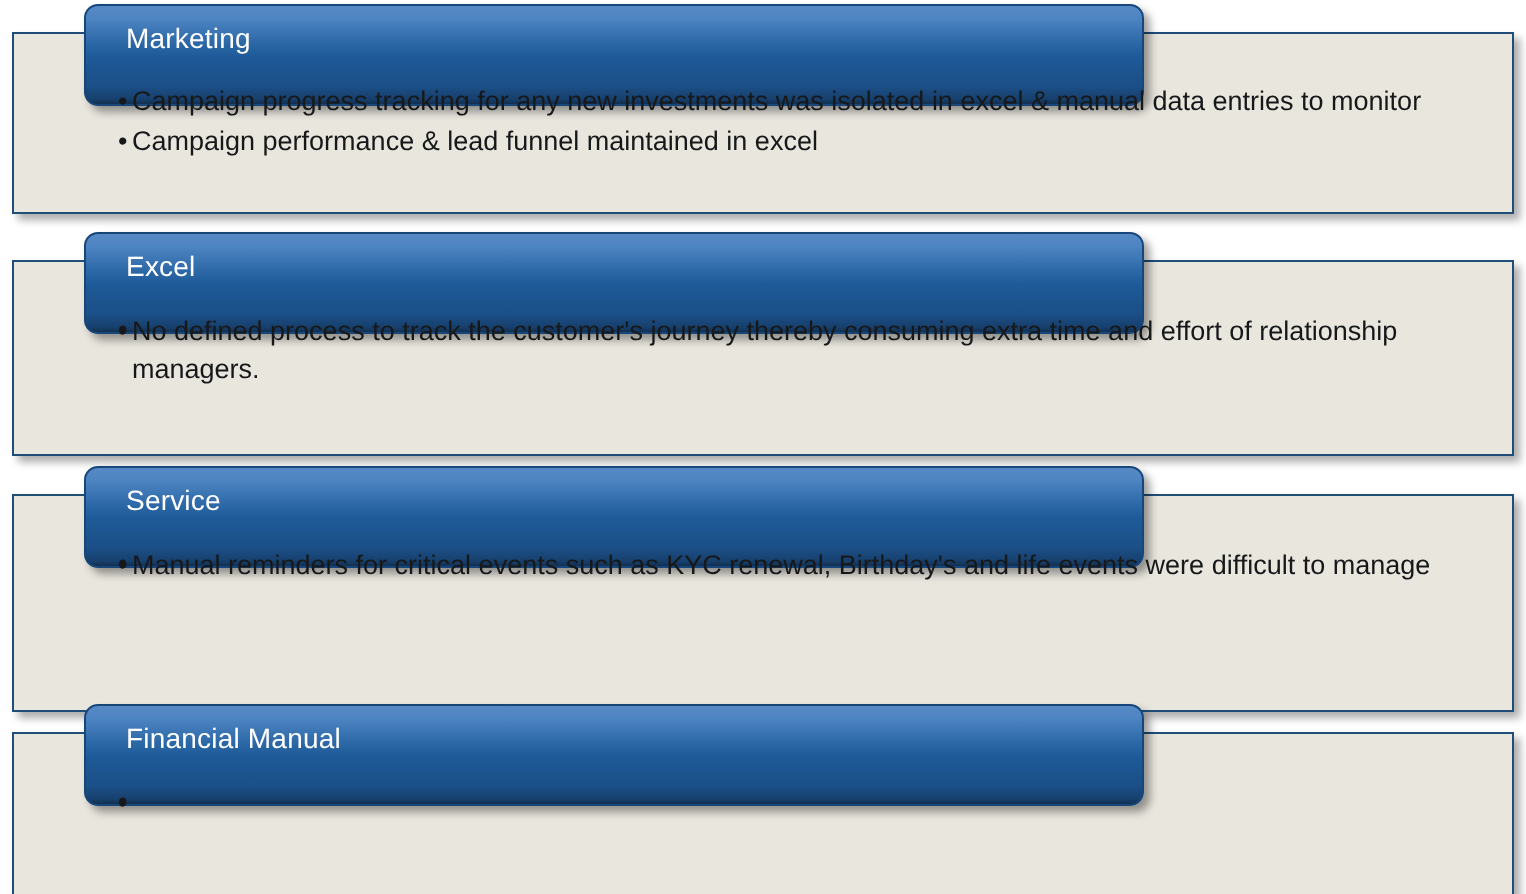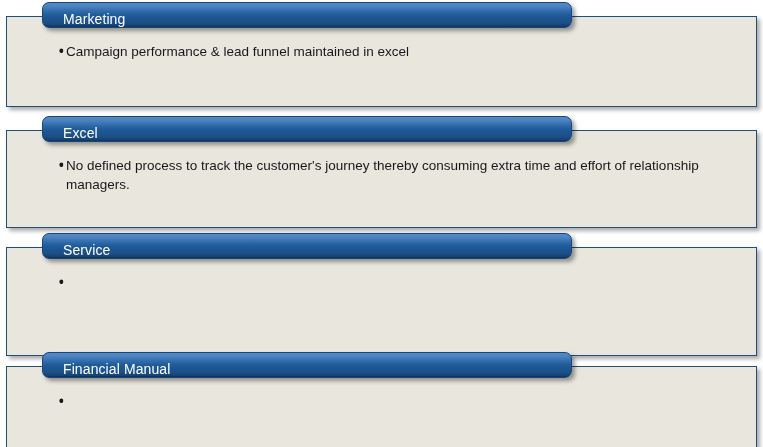--- a/index.html
+++ b/index.html
@@ -39,21 +39,21 @@
     box-sizing: border-box;
     box-shadow: 3px 3px 4px rgba(0, 0, 0, 0.33);
   }
 
   
   .header-tab {
     position: absolute;
     left: 42px;
     top: 2px;
     width: 530px;
-    height: 26px;
+    height: 51px;
     border-radius: 7px;
     box-sizing: border-box;
     background:
       linear-gradient(to bottom,
         #2b6cb5 0%,
         #2f6fb8 12%,
         #215f9f 42%,
         #1d5692 62%,
         #1b4f87 82%,
         #17406d 95%,
@@ -138,20 +138,21 @@
 <div id="diagram">
 
   <div class="section" id="sec-0">
     <div class="panel"></div>
     <div class="header-tab">
       <span class="header-label">Marketing</span>
     </div>
     <ul class="bullets">
       <li class="bullet-item">
         <span class="dot">•</span>
+        <span>Campaign progress tracking for any new  investments was isolated in excel &amp; manual data entries to monitor</span>
       </li>
       <li class="bullet-item">
         <span class="dot">•</span>
         <span>Campaign performance &amp; lead funnel maintained in excel</span>
       </li>
     </ul>
   </div>
 
   <div class="section" id="sec-1">
     <div class="panel"></div>
@@ -173,20 +174,21 @@
     <div class="panel"></div>
     <div class="header-tab">
       <span class="header-label">Service</span>
     </div>
     <ul class="bullets">
       <li class="bullet-item">
         <span class="dot">•</span>
       </li>
       <li class="bullet-item">
         <span class="dot">•</span>
+        <span>Manual reminders for critical  events such as KYC renewal, Birthday's and life events were difficult to manage</span>
       </li>
     </ul>
   </div>
 
   <div class="section" id="sec-3">
     <div class="panel"></div>
     <div class="header-tab">
       <span class="header-label">Financial Manual</span>
     </div>
     <ul class="bullets">

